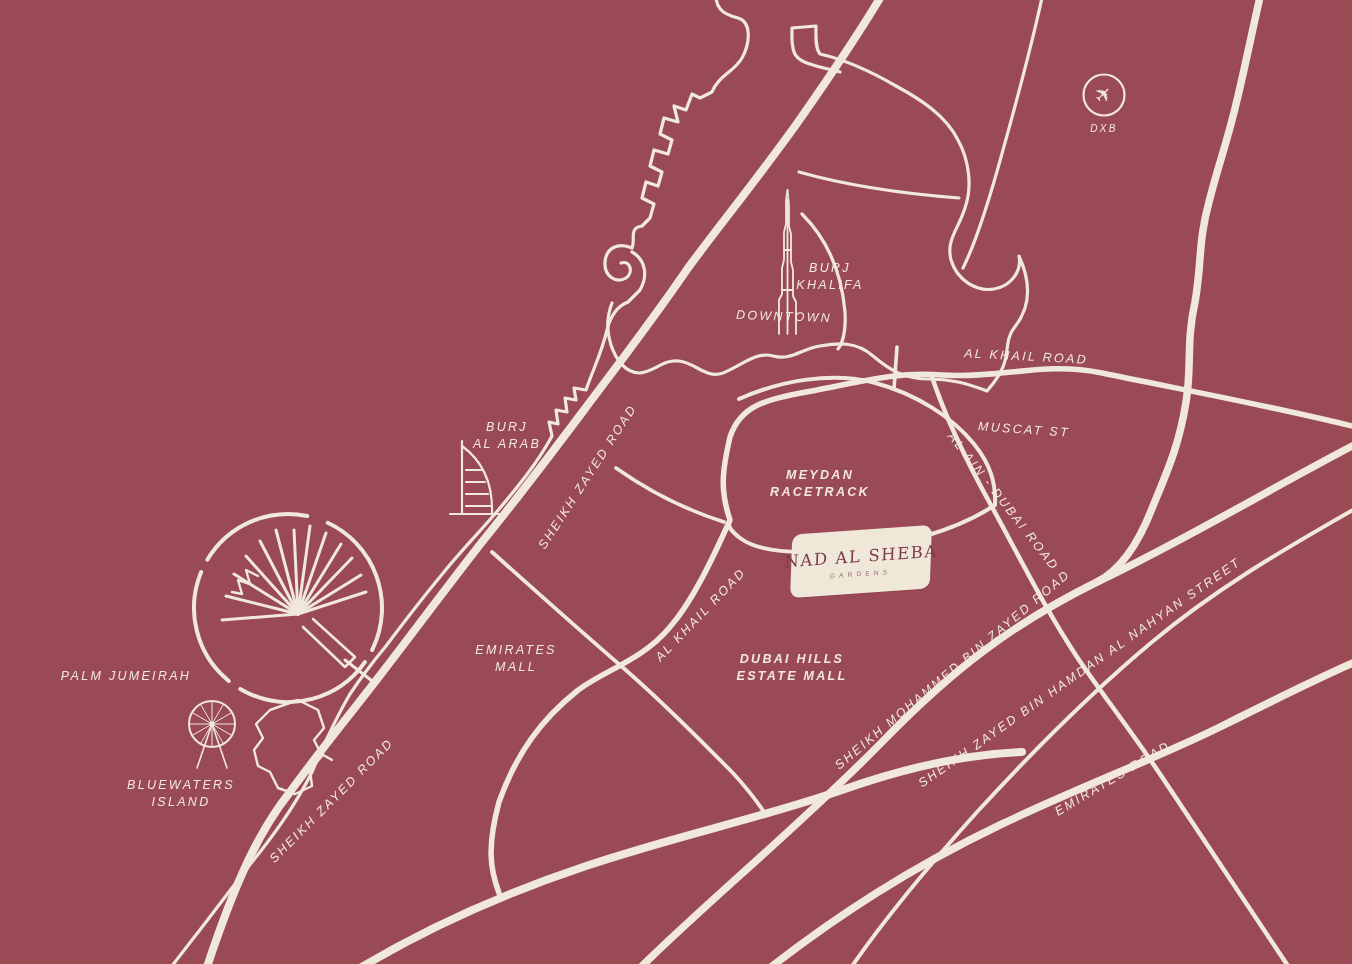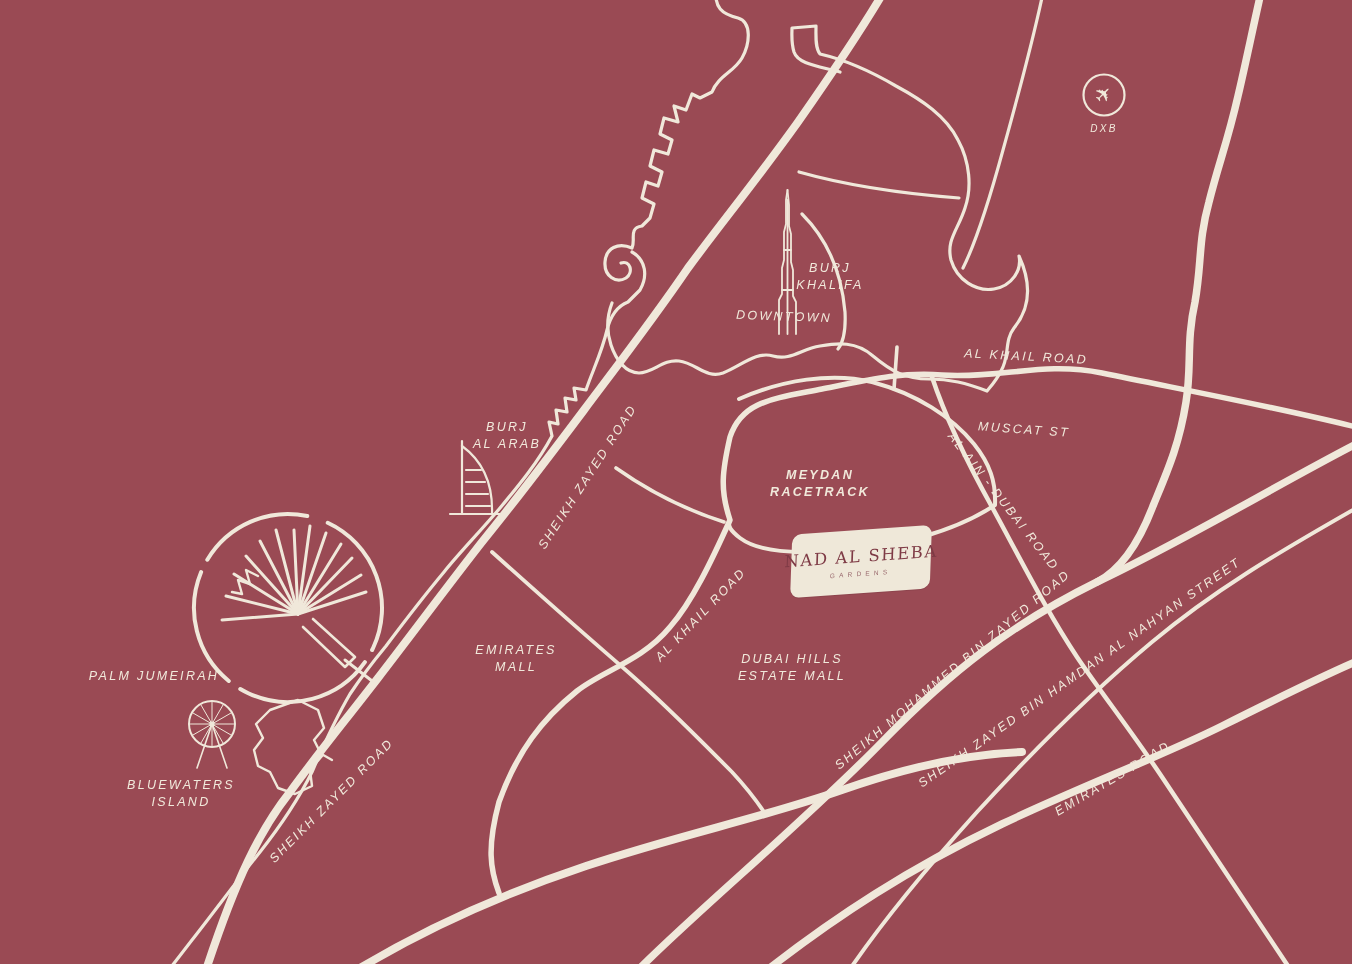--- a/index.html
+++ b/index.html
@@ -240,32 +240,32 @@
     <div>AL ARAB</div>
   </div>
 
   <div class="mlabel" style="left:516px;top:659px;">
     <div>EMIRATES</div>
     <div>MALL</div>
   </div>
 
   <div class="mlabel" style="left:701px;top:615px;transform:translate(-50%,-50%) rotate(-46deg);">AL KHAIL ROAD</div>
 
-  <div class="mlabel" style="left:792px;top:668px;">
+  <div class="mlabel" style="left:792px;top:668px;font-weight:bold;">
     <div>DUBAI HILLS</div>
     <div>ESTATE MALL</div>
   </div>
 
   <div class="mlabel" style="left:953px;top:670px;transform:translate(-50%,-50%) rotate(-40deg);">SHEIKH MOHAMMED BIN ZAYED ROAD</div>
 
   <div class="mlabel" style="left:1080px;top:673px;transform:translate(-50%,-50%) rotate(-35deg);">SHEIKH ZAYED BIN HAMDAN AL NAHYAN STREET</div>
 
   <div class="mlabel" style="left:1113px;top:779px;transform:translate(-50%,-50%) rotate(-31deg);">EMIRATES ROAD</div>
 
-  <div class="mlabel" style="left:154px;top:676px;">PALM JUMEIRAH</div>
+  <div class="mlabel" style="left:126px;top:676px;">PALM JUMEIRAH</div>
 
   <div class="mlabel" style="left:181px;top:794px;font-style:italic;">
     <div>BLUEWATERS</div>
     <div>ISLAND</div>
   </div>
 
   <div class="mlabel" style="left:332px;top:801px;transform:translate(-50%,-50%) rotate(-45deg);">SHEIKH ZAYED ROAD</div>
 
   <div class="badge">
     <div class="title">NAD AL SHEBA</div>

